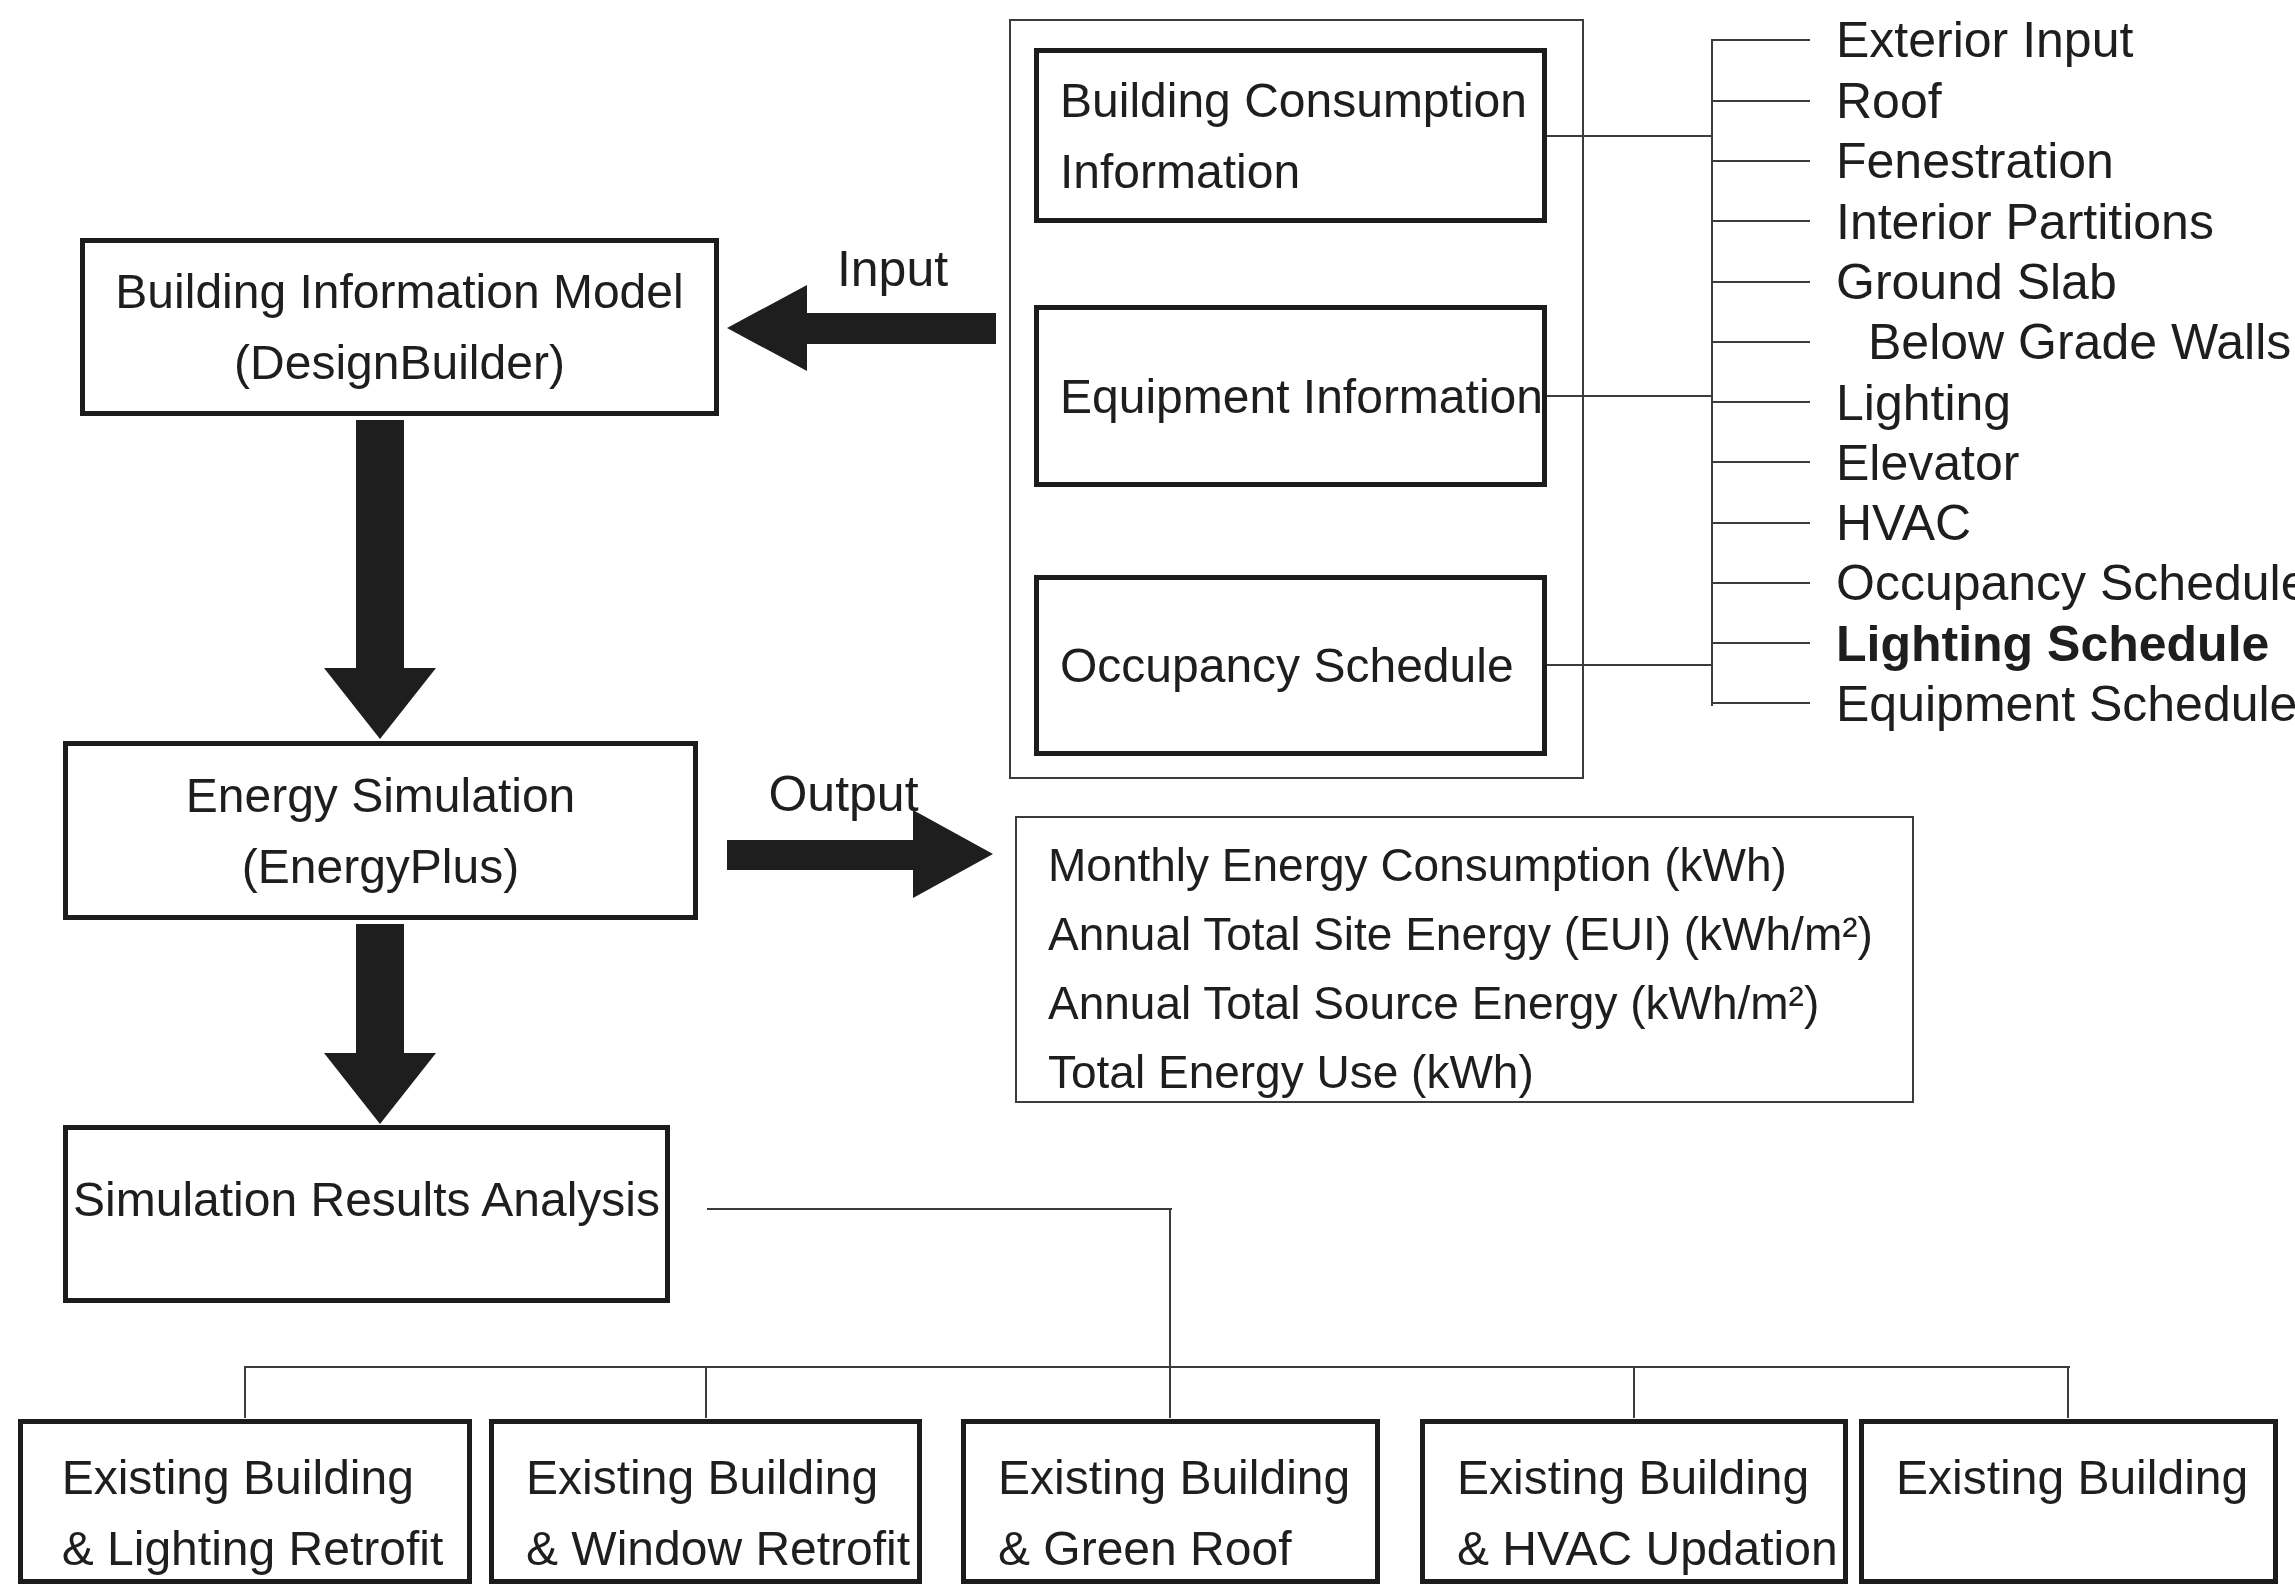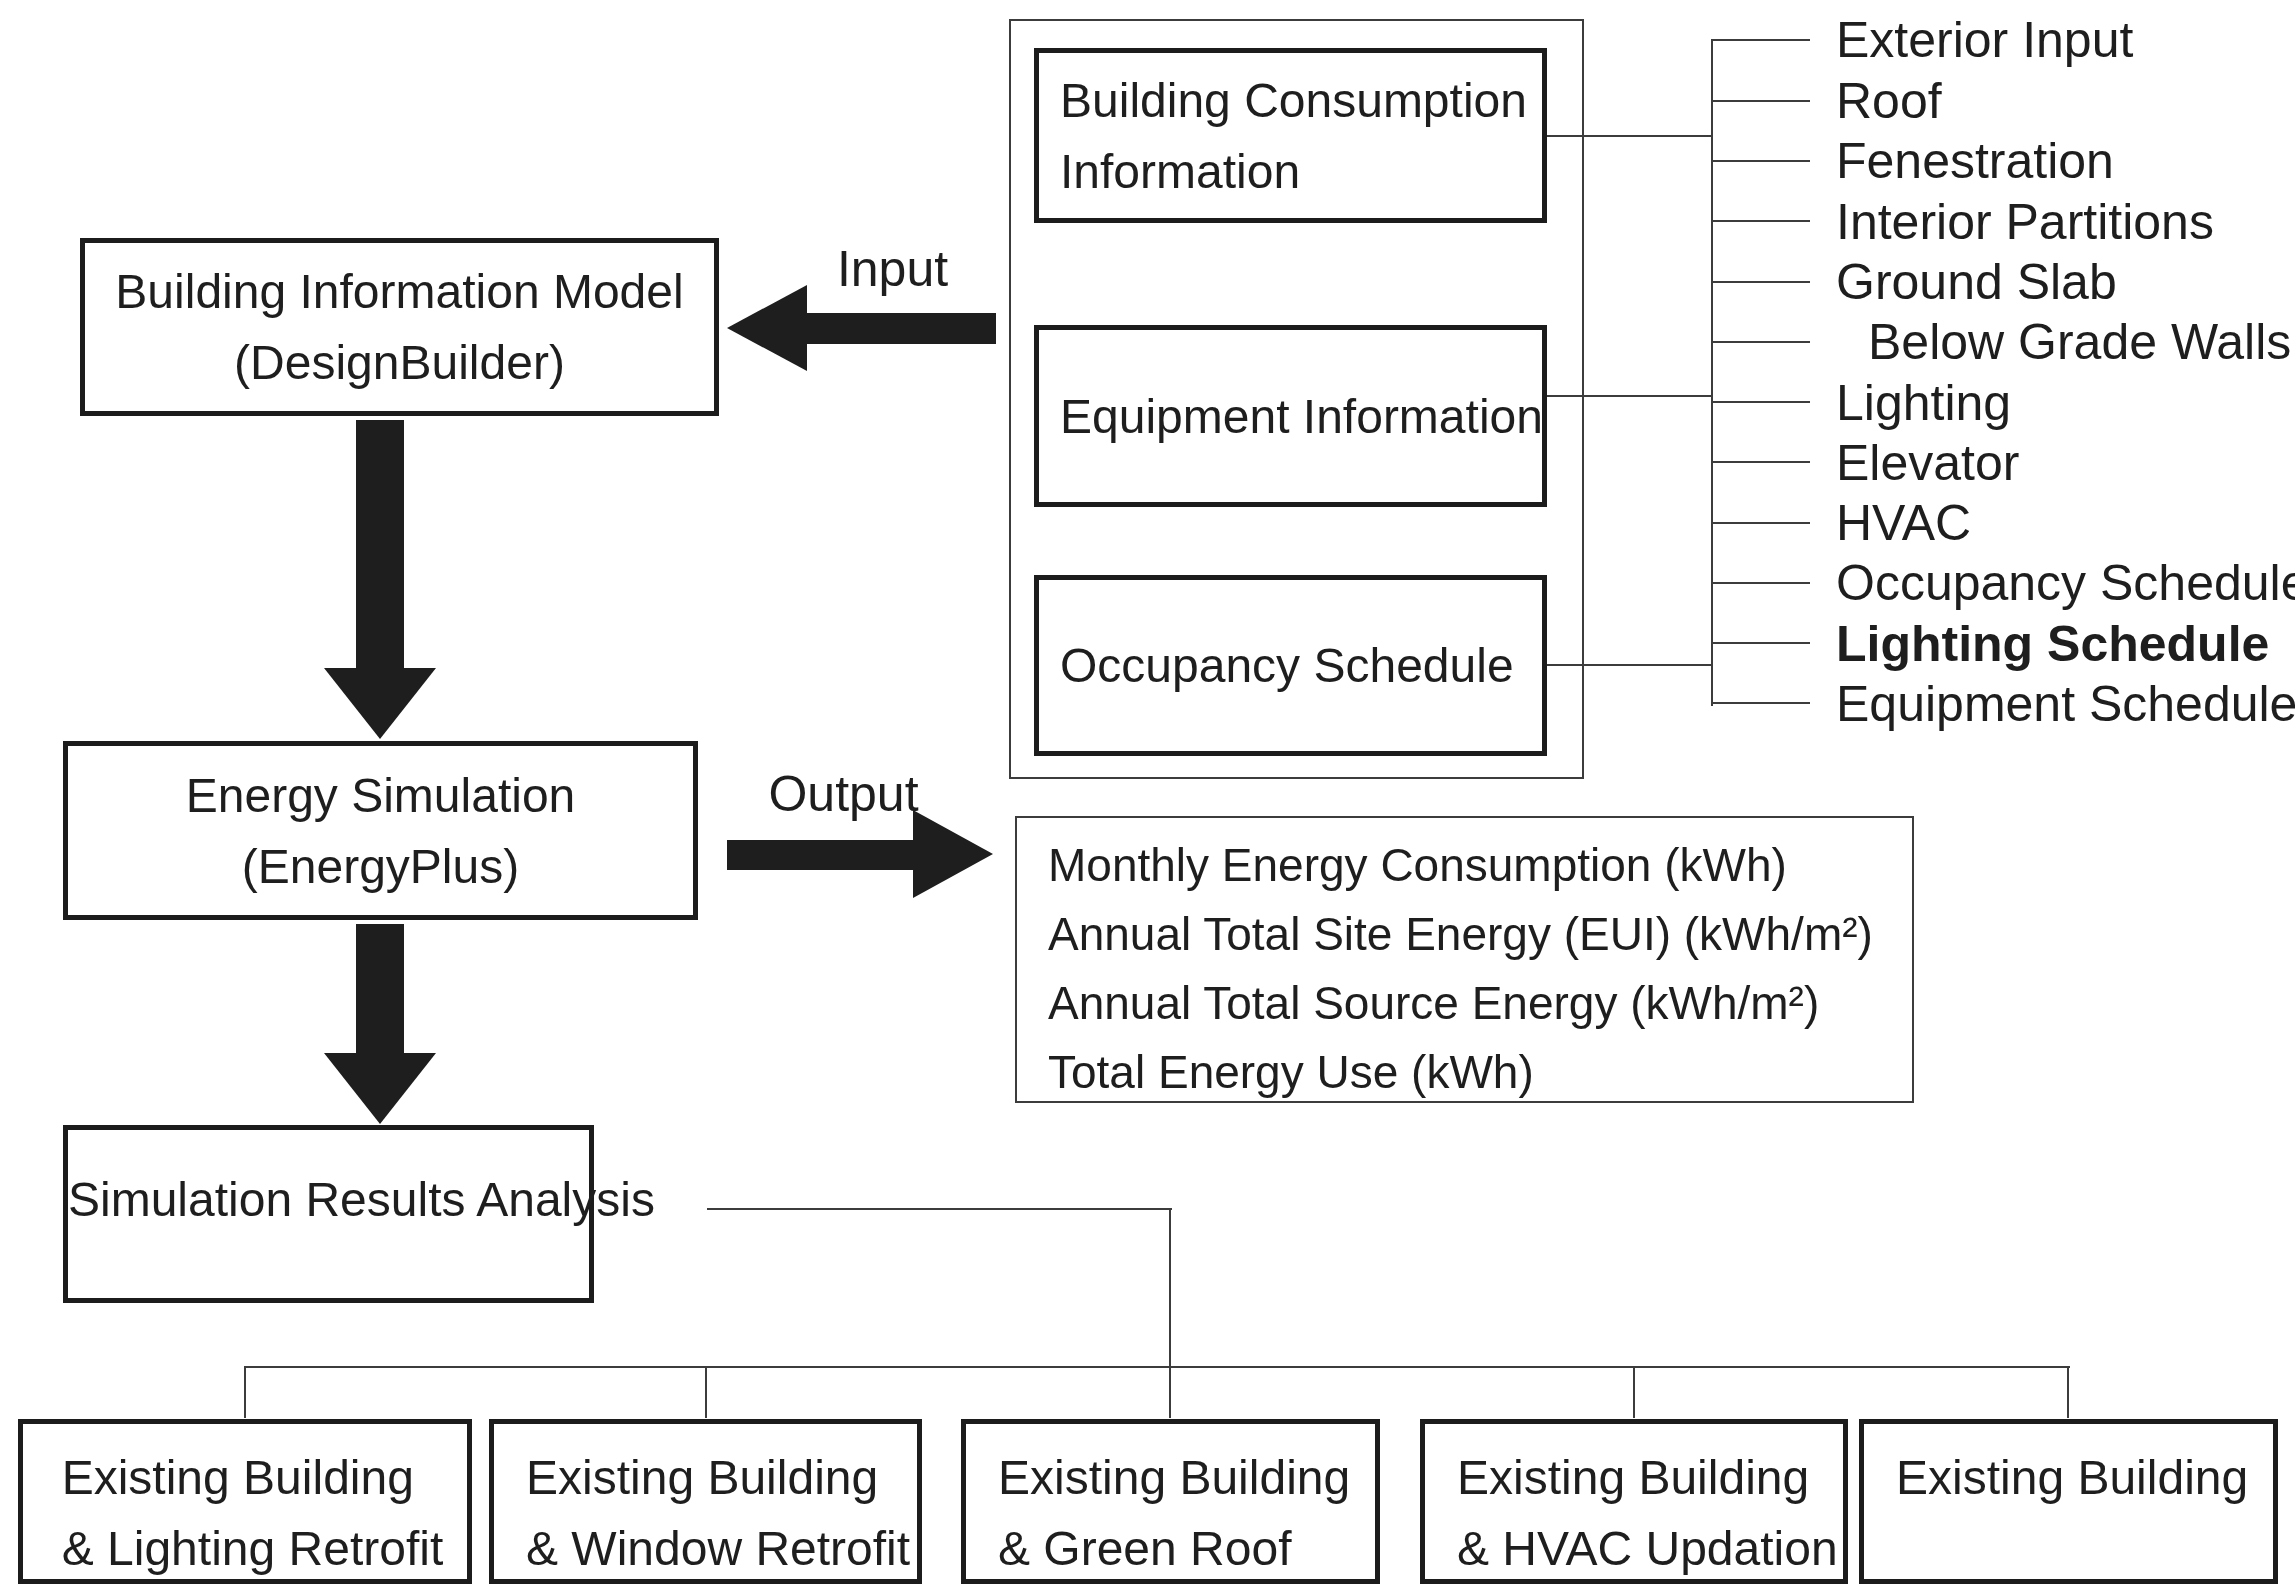--- a/index.html
+++ b/index.html
@@ -42,21 +42,21 @@
   <div class="thickbox centerbox t60" style="left:63px;top:741px;width:635px;height:179px;">
     <div class="txt">Energy Simulation</div>
     <div class="txt">(EnergyPlus)</div>
   </div>
 
   <div class="abs" style="left:324px;top:924px;width:113px;height:199px;">
     <div class="shaft" style="left:32px;top:0;width:48px;height:129px;"></div>
     <div class="head-down" style="left:0;top:129px;"></div>
   </div>
 
-  <div class="thickbox t60" style="left:63px;top:1125px;width:531px;height:178px;text-align:center;padding-top:34px;">
+  <div class="thickbox t60" style="left:63px;top:1125px;width:607px;height:178px;text-align:center;padding-top:34px;">
     <div class="txt">Simulation Results Analysis</div>
   </div>
 
   <div class="abs txt t62" style="left:796px;top:240px;width:193px;text-align:center;">Input</div>
   <div class="abs" style="left:727px;top:285px;width:269px;height:87px;">
     <div class="head-left" style="left:0;top:0;"></div>
     <div class="shaft" style="left:80px;top:28px;width:189px;height:31px;"></div>
   </div>
 
   <div class="abs txt t62" style="left:747px;top:765px;width:193px;text-align:center;">Output</div>
@@ -65,21 +65,21 @@
     <div class="head-right" style="left:186px;top:0;"></div>
   </div>
 
   <div class="thinbox" style="left:1009px;top:19.3px;width:575px;height:760px;"></div>
 
   <div class="thickbox leftbox t60" style="left:1034px;top:48px;width:513px;height:175px;padding-left:21px;">
     <div class="txt">Building Consumption</div>
     <div class="txt">Information</div>
   </div>
 
-  <div class="thickbox leftbox t60" style="left:1034px;top:305px;width:513px;height:182px;padding-left:21px;margin-top:20px;">
+  <div class="thickbox leftbox t60" style="left:1034px;top:305px;width:513px;height:182px;padding-left:21px;">
     <div class="txt">Equipment Information</div>
   </div>
 
   <div class="thickbox leftbox t60" style="left:1034px;top:575px;width:513px;height:181px;padding-left:21px;">
     <div class="txt">Occupancy Schedule</div>
   </div>
 
   <div class="hline" style="left:1547px;top:135px;width:166px;"></div>
   <div class="hline" style="left:1547px;top:395px;width:166px;"></div>
   <div class="hline" style="left:1547px;top:664px;width:166px;"></div>

